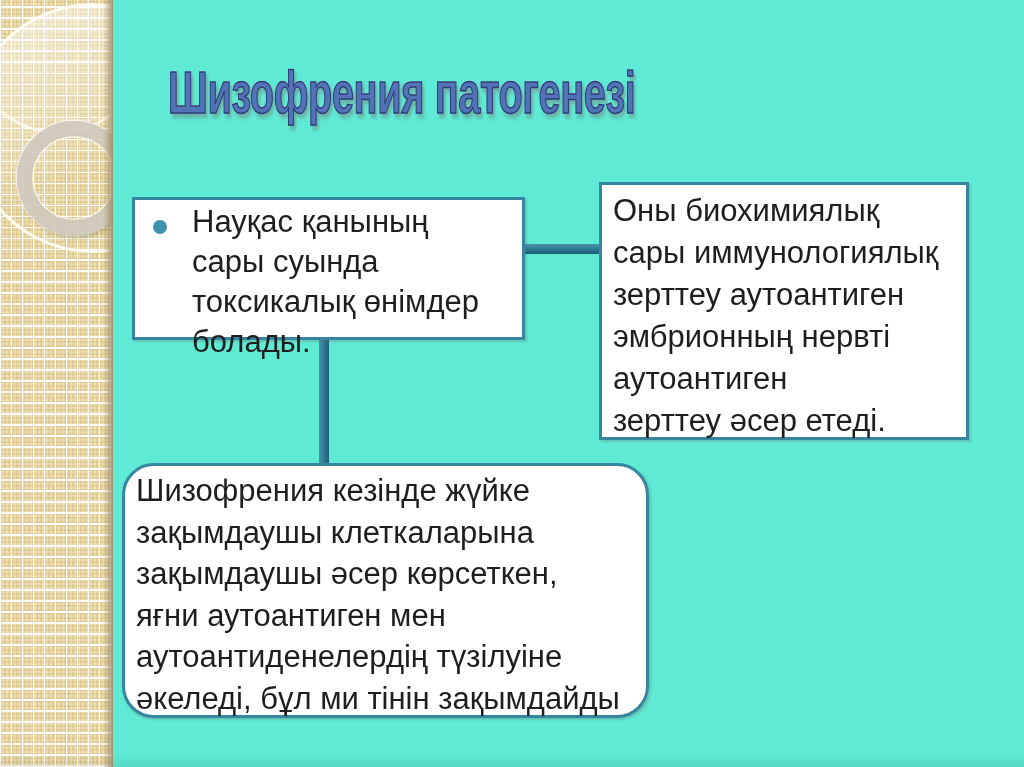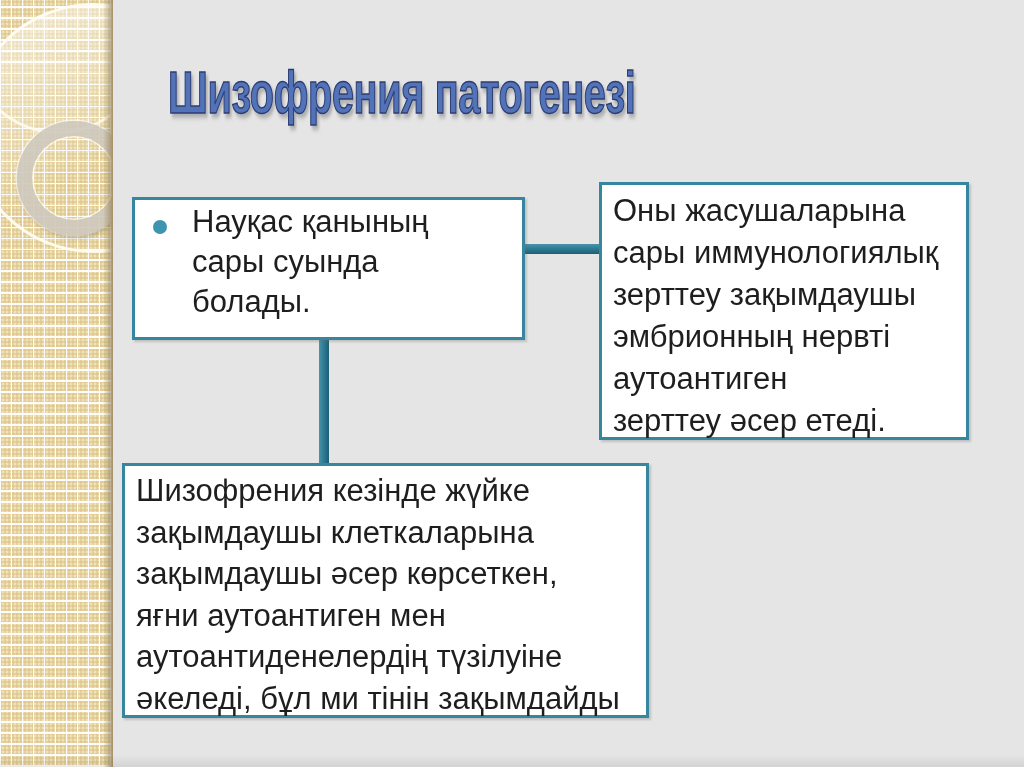--- a/index.html
+++ b/index.html
@@ -1,19 +1,19 @@
 <!DOCTYPE html>
 <html style="--accent: #35869e; --connector: #2f7d95; --bullet: #3e93ae; --title-color: #5273b8; --strip-base: #efe2b8;"><head>
 <meta charset="utf-8">
 <style>
   html, body { margin: 0; padding: 0; background: #888; }
   #slide {
     position: relative;
     width: 1024px; height: 767px;
-    background: #e5e5e5;
+    background: #5eead4;
     overflow: hidden;
     font-family: "Liberation Sans", "DejaVu Sans", sans-serif;
   }
 
   
   .strip {
     position: absolute; left: 0; top: 0; width: 113px; height: 767px;
     background-color: var(--strip-base, #efe2b8);
     background-image:
       repeating-linear-gradient(90deg, rgba(255,255,255,.95) 0 1.5px, rgba(255,255,255,0) 1.5px 11px),
@@ -69,21 +69,21 @@
 
   
   .tbox {
     position: absolute; background: #ffffff; z-index: 2;
     border: 3px solid var(--accent, #35869e);
     box-sizing: border-box;
     box-shadow: 1.5px 2px 2px rgba(110,110,110,.3);
   }
   .box1 { left: 132px; top: 197px; width: 393px; height: 143px; overflow: visible; }
   .box2 { left: 599px; top: 182px; width: 370px; height: 258px; }
-  .box3 { left: 122px; top: 463px; width: 527px; height: 255px; }
+  .box3 { left: 122px; top: 463px; width: 527px; height: 255px; border-radius: 32px; }
 
   .txt { position: absolute; color: #1e1e1e; z-index: 3; }
   .txt .line { white-space: nowrap; }
   .txt-1 { left: 57px; top: 2px; font-size: 31px; line-height: 40px; }
   .txt-2 { left: 11px; top: 5px; font-size: 31px; line-height: 42px; }
   .txt-3 { left: 11px; top: 4px; font-size: 31px; line-height: 41.5px; }
 
   .bullet {
     position: absolute; left: 18px; top: 20px; width: 14px; height: 14px;
     border-radius: 50%; background: var(--bullet, #3e93ae); z-index: 3;
@@ -110,29 +110,30 @@
   <div class="title">Шизофрения патогенезі</div>
 
   <div class="conn conn-h"></div>
   <div class="conn conn-v"></div>
 
   <div class="tbox box1">
     <span class="bullet"></span>
     <div class="txt txt-1">
         <div class="line"> Науқас қанының</div>
         <div class="line">сары суында</div>
+        <div class="line">токсикалық өнімдер</div>
         <div class="line">болады.</div>
       </div>
   </div>
 
   <div class="tbox box2">
     <div class="txt txt-2">
-        <div class="line">Оны жасушаларына</div>
+        <div class="line">Оны биохимиялық</div>
         <div class="line">сары иммунологиялық</div>
-        <div class="line">зерттеу зақымдаушы</div>
+        <div class="line">зерттеу аутоантиген</div>
         <div class="line">эмбрионның нервті</div>
         <div class="line">аутоантиген</div>
         <div class="line">зерттеу әсер етеді.</div>
       </div>
   </div>
 
   <div class="tbox box3">
     <div class="txt txt-3">
         <div class="line">Шизофрения кезінде жүйке</div>
         <div class="line">зақымдаушы клеткаларына</div>

